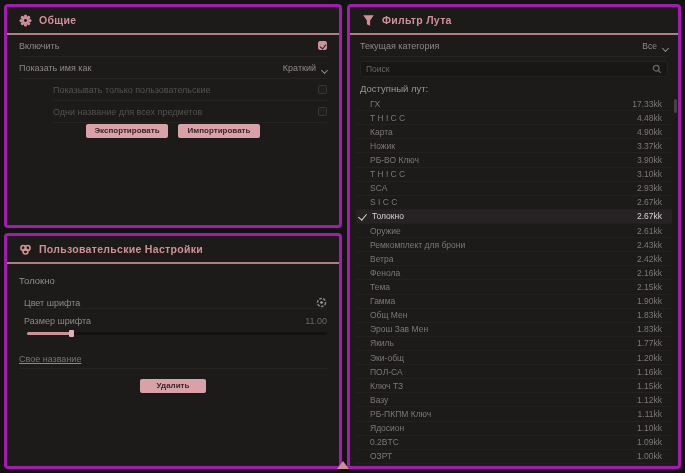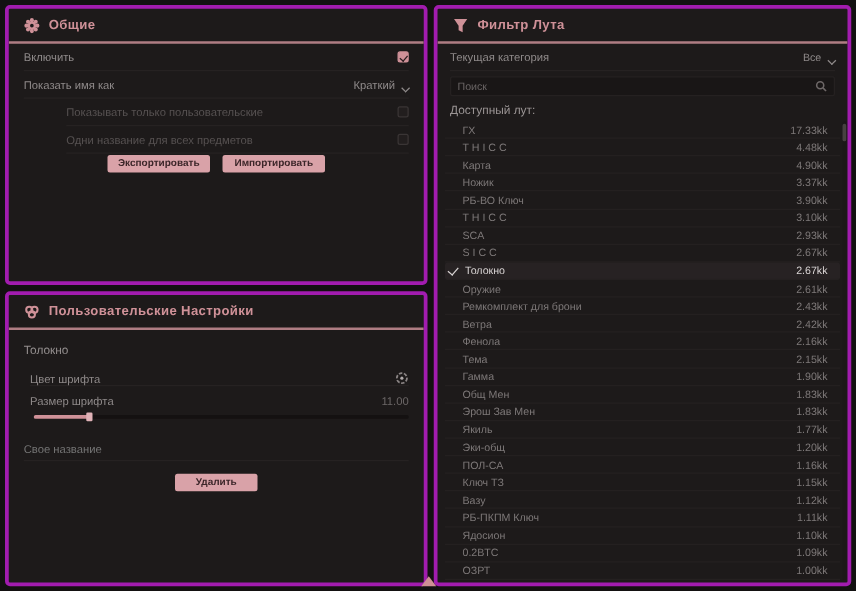--- a/index.html
+++ b/index.html
@@ -189,21 +189,21 @@
     </div>
     <div class="row sub" style="height:17px; border-bottom:none;">
       <span>Размер шрифта</span>
       <span class="value-text">11.00</span>
     </div>
     <div class="slider">
       <div class="track"></div>
       <div class="fill"></div>
       <div class="handle"></div>
     </div>
-    <div class="row" style="height:20px; margin-top:4px;">
+    <div class="row" style="height:20px; margin-top:4px;text-decoration:underline;">
       <input class="text-field" type="text" placeholder="Свое название" style="">
     </div>
     <div class="btn-row" style="margin-top:10px;">
       <button class="btn" style="width:66px;">Удалить</button>
     </div>
   </div>
 </div>
 
 <div class="panel" id="panel-loot">
   <div class="panel-header">

